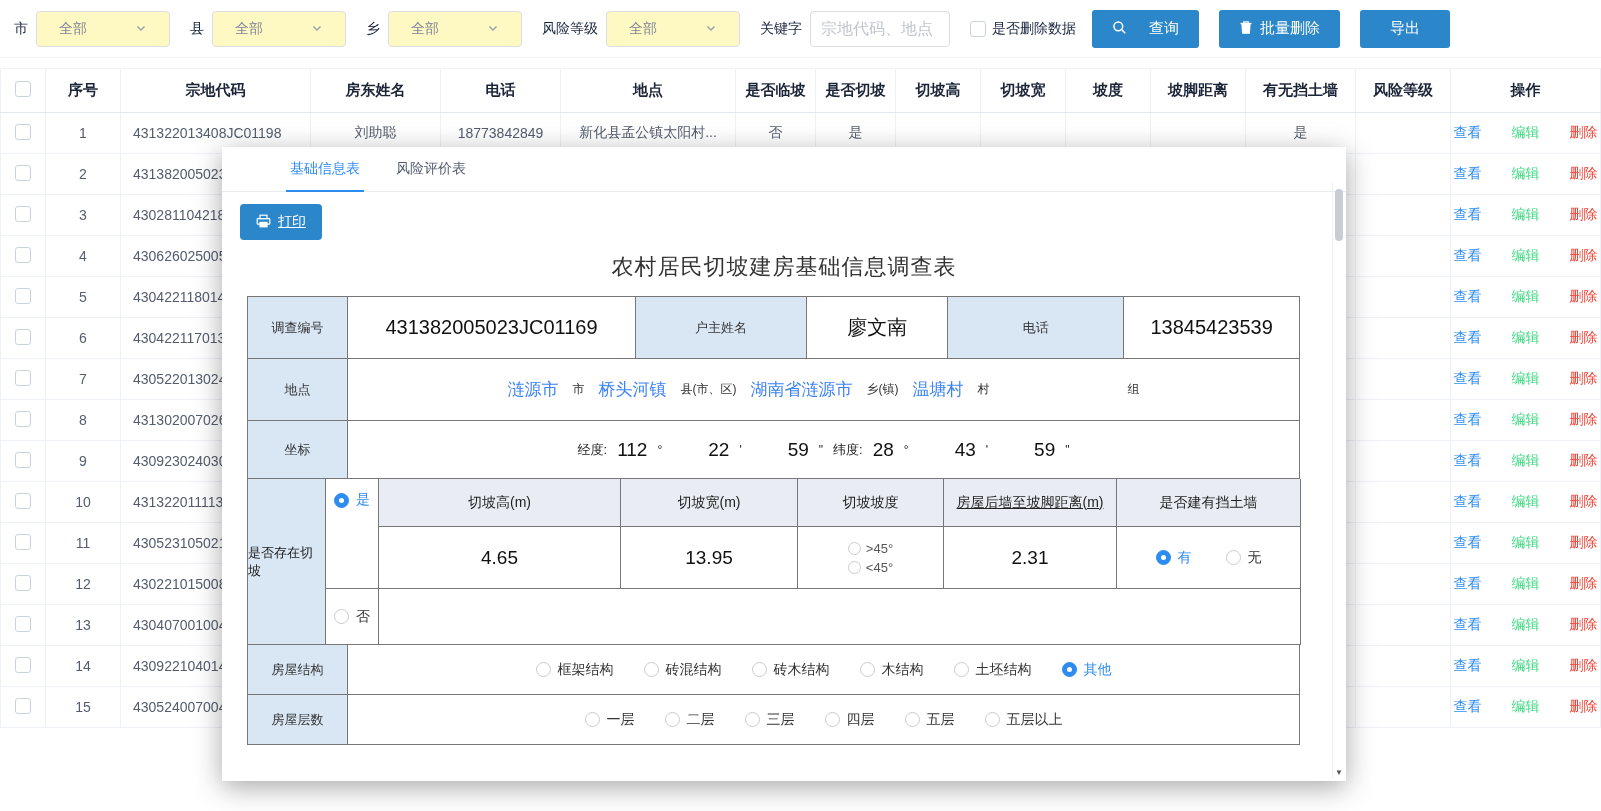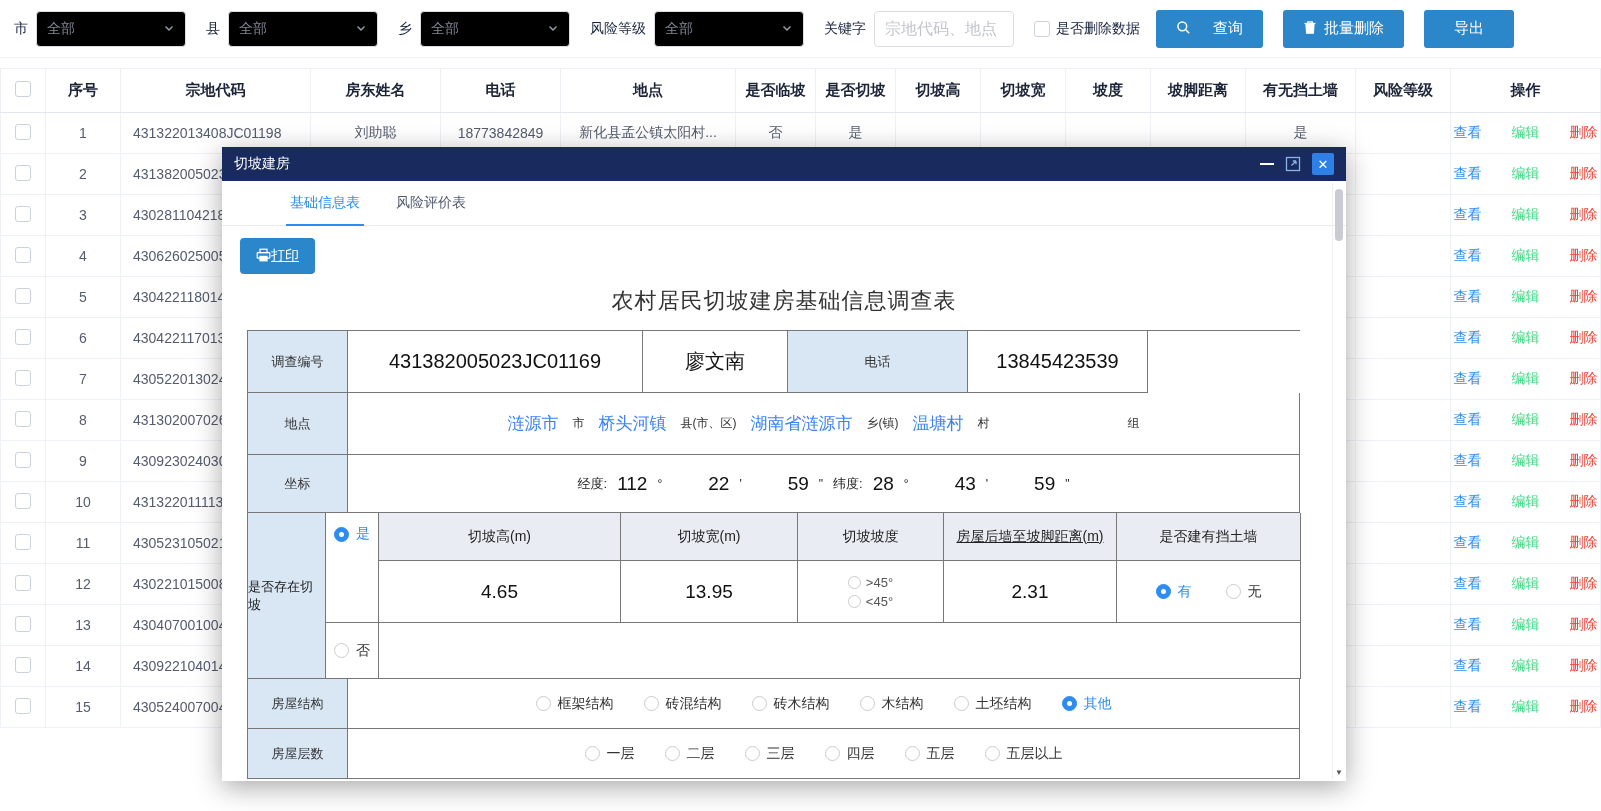--- a/index.html
+++ b/index.html
@@ -3,21 +3,21 @@
 <meta charset="utf-8">
 <style>
   *{margin:0;padding:0;box-sizing:border-box;}
   html,body{width:1601px;height:811px;}
   body{font-family:"Liberation Sans","DejaVu Sans",sans-serif;background:#fff;position:relative;overflow:hidden;color:#333;}
 
   
   .toolbar{display:flex;align-items:center;height:58px;padding:0 14px;gap:20px;border-bottom:1px solid #f0f2f5;background:#fff;}
   .fgroup{display:flex;align-items:center;gap:8px;white-space:nowrap;}
   .flabel{font-size:14px;color:#17233d;}
-  .select{width:150px;height:36px;border:1px solid #dcdee2;border-radius:4px;display:flex;align-items:center;justify-content:space-between;padding:0 10px;background:#000000;cursor:pointer;}
+  .select{width:134px;height:36px;border:1px solid #dcdee2;border-radius:4px;display:flex;align-items:center;justify-content:space-between;padding:0 22px;background:#fef9c3;cursor:pointer;}
   .selval{font-size:14px;color:#808695;}
   .kw-input{width:140px;height:36px;border:1px solid #dcdee2;border-radius:4px;padding:0 10px;font-size:16px;color:#515a6e;outline:none;font-family:inherit;}
   .kw-input::placeholder{color:#c0c4cc;}
   .cb{display:inline-block;width:16px;height:16px;border:1px solid #ccd2dc;border-radius:3px;background:#fff;cursor:pointer;flex:none;}
   .btn{height:38px;border:none;border-radius:3px;background:var(--accent);color:#fff;font-size:15px;display:inline-flex;align-items:center;gap:7px;padding:0 20px;cursor:pointer;font-family:inherit;white-space:nowrap;}
 
   
   .grid-wrap{margin-top:10px;}
   table.grid{width:1601px;border-collapse:collapse;table-layout:fixed;}
   table.grid th{height:44px;font-size:15px;font-weight:700;color:#1c2438;border:1px solid #edf0f5;border-bottom:1px solid #e2e7ee;text-align:center;background:#fff;}
@@ -35,21 +35,21 @@
   .m-title{color:#fff;font-size:14px;}
   .win-btns{margin-left:auto;display:flex;align-items:center;gap:11px;}
   .win-min{width:14px;height:2px;background:#fff;cursor:pointer;display:inline-block;}
   .win-max{cursor:pointer;display:inline-flex;}
   .win-close{width:22px;height:22px;background:var(--close_btn);color:#fff;display:inline-flex;align-items:center;justify-content:center;font-size:13px;border-radius:2px;cursor:pointer;}
   .m-tabs{height:45px;display:flex;align-items:center;padding-left:68px;gap:36px;border-bottom:1px solid #e8eaec;}
   .tab{font-size:14px;color:#515a6e;cursor:pointer;height:100%;display:flex;align-items:center;position:relative;}
   .tab.active{color:var(--tab_active);}
   .tab.active::after{content:"";position:absolute;bottom:-1px;left:-4px;right:-4px;height:2px;background:var(--tab_active);}
   .m-body{padding:12px 18px 0;}
-  .print-btn{height:36px;border:none;border-radius:4px;background:var(--accent);color:#fff;font-size:14px;display:inline-flex;align-items:center;padding:0 16px;cursor:pointer;font-family:inherit;text-decoration:underline;}
+  .print-btn{height:36px;border:none;border-radius:4px;background:var(--accent);color:#fff;font-size:14px;display:inline-flex;align-items:center;gap:7px;padding:0 16px;cursor:pointer;font-family:inherit;text-decoration:underline;}
   .form-title{text-align:center;font-size:22px;color:#333;margin:12px 0 14px;letter-spacing:1px;}
 
   
   .form{margin-left:7px;width:1053px;border-top:1px solid #777;border-left:1px solid #777;font-size:14px;color:#1a1a1a;}
   .frow{display:flex;}
   .cell{display:flex;align-items:center;justify-content:center;border-right:1px solid #777;border-bottom:1px solid #777;}
   .lblc{background:var(--label_cell_bg);font-size:13px;color:#333;}
   .w-lab{width:100px;flex:none;}
   .h62{height:62px;} .h58{height:58px;} .h50{height:50px;}
   .w1{width:295px;} .w2{width:175px;} .w3{width:145px;} .w4{width:180px;} .w5{width:180px;}
@@ -542,53 +542,41 @@
               <span class="lnk lnk-edit">编辑</span>
               <span class="lnk lnk-del">删除</span>
             </div>
           </td>
         </tr>
       </tbody>
     </table>
   </div>
 
 <div class="modal">
-  <div class="m-head">
-    <span class="m-title">切坡建房</span>
-    <div class="win-btns">
-      <span class="win-min"></span>
-      <span class="win-max">
-          <svg width="16" height="16" viewBox="0 0 16 16">
-            <rect x="1.5" y="1.5" width="13" height="13" stroke="#8ab4e8" stroke-width="1.3" fill="none"></rect>
-            <path d="M6.5 9.5L11 5M11 5H7.8M11 5v3.2" stroke="#8ab4e8" stroke-width="1.3" fill="none"></path>
-          </svg>
-        </span>
-      <span class="win-close">✕</span>
-    </div>
-  </div>
   <div class="m-tabs">
     <div class="tab active">基础信息表</div>
     <div class="tab">风险评价表</div>
   </div>
   <div class="m-body">
     <button class="print-btn">
       <span><svg width="15" height="14" viewBox="0 0 15 14">
             <rect x="1.2" y="4.6" width="12.6" height="5.6" rx="0.8" stroke="#fff" stroke-width="1.2" fill="none"></rect>
             <rect x="4" y="1.2" width="7" height="3.4" stroke="#fff" stroke-width="1.2" fill="none"></rect>
             <rect x="4" y="8.4" width="7" height="4.4" stroke="#fff" stroke-width="1.2" fill="#fff"></rect>
           </svg></span>
       <span>打印</span>
     </button>
     <div class="form-title">农村居民切坡建房基础信息调查表</div>
 
     <div class="form">
 
       <div class="frow">
         <div class="cell lblc w-lab h62">调查编号</div>
         <div class="cell w1 h62 big">431382005023JC01169</div>
+        <div class="cell lblc w2 h62">户主姓名</div>
         <div class="cell w3 h62 big">廖文南</div>
         <div class="cell lblc w4 h62">电话</div>
         <div class="cell w5 h62 big">13845423539</div>
       </div>
 
       <div class="frow">
         <div class="cell lblc w-lab h62">地点</div>
         <div class="cell wide h62">
           <span class="locval">涟源市</span>
           <span class="locunit">市</span>

